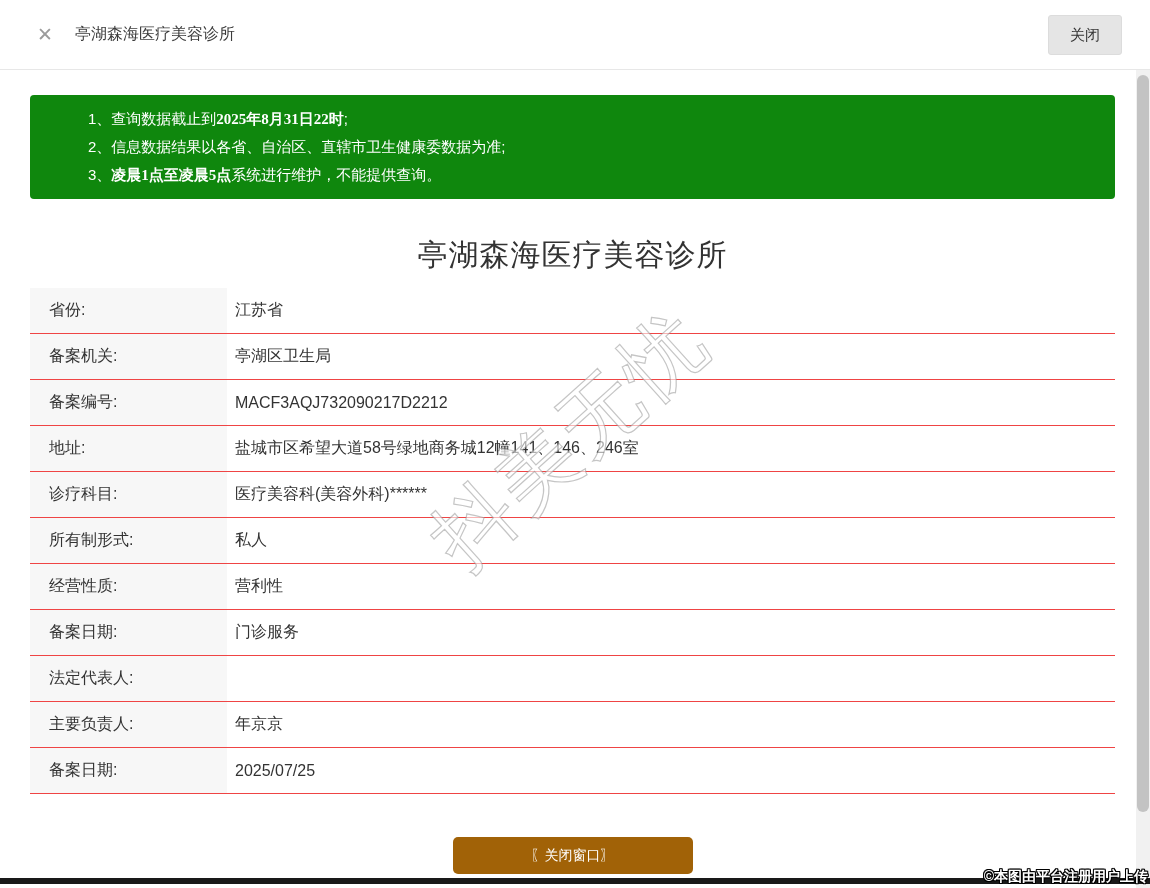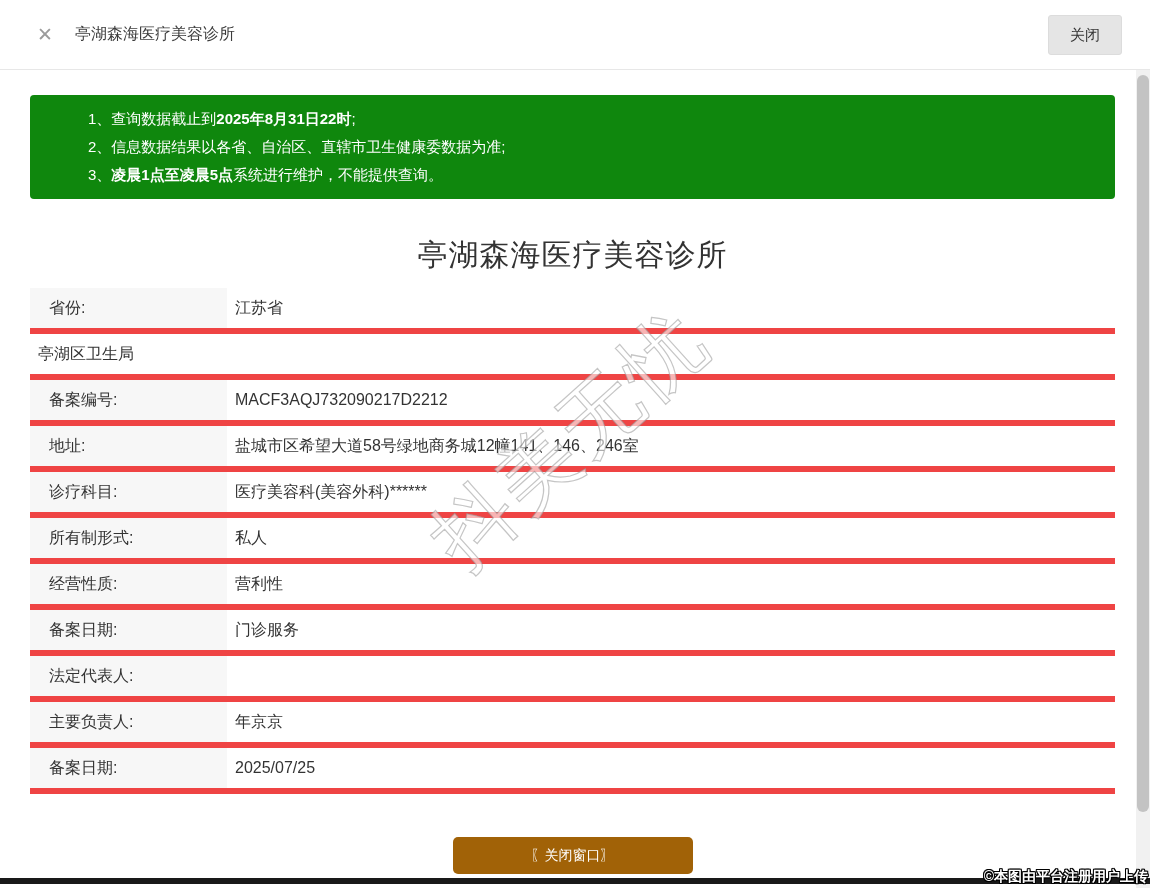--- a/index.html
+++ b/index.html
@@ -17,29 +17,29 @@
     font-size:15px; color:#333; cursor:pointer;
     font-family:"Liberation Sans","DejaVu Sans",sans-serif; }
 
   
   .content { position:relative; width:1136px; }
   .inner { width:1085px; margin-left:30px; }
 
   
   .notice { margin-top:25px; background:#0f870d; border-radius:4px;
     padding:10px 0 10px 58px; color:#fff; font-size:15px; line-height:28px; }
-  .notice b { font-weight:bold; }
+  .notice b { font-weight:bold;font-family:Liberation Serif, serif; }
 
   
   .clinic-title { margin:36px 0 12px 0; text-align:center; font-size:30px;
     color:#333; font-weight:400; letter-spacing:1px; }
 
   
   .table { width:1085px; }
-  .row { display:flex; height:46px; border-bottom:6px solid #ef4444; align-items:stretch; }
+  .row { display:flex; height:46px; border-bottom:1px solid #ef4444; align-items:stretch; }
   .cell-label { width:197px; background:#f7f7f7; display:flex; align-items:center;
     padding-left:19px; font-size:16px; color:#333; }
   .cell-value { flex:1; display:flex; align-items:center; padding-left:8px;
     font-size:16px; color:#333; }
 
   
   .btn-wrap { margin-top:43px; text-align:center; }
   .close-window-btn { width:240px; height:37px; background:#a16207; color:#fff;
     border:none; border-radius:5px; font-size:14px; cursor:pointer;
     font-family:"Liberation Sans","DejaVu Sans",sans-serif; }
@@ -85,20 +85,21 @@
       </div>
 
       <h1 class="clinic-title">亭湖森海医疗美容诊所</h1>
 
       <div class="table">
         <div class="row">
           <div class="cell-label">省份:</div>
           <div class="cell-value">江苏省</div>
         </div>
         <div class="row">
+          <div class="cell-label">备案机关:</div>
           <div class="cell-value">亭湖区卫生局</div>
         </div>
         <div class="row">
           <div class="cell-label">备案编号:</div>
           <div class="cell-value">MACF3AQJ732090217D2212</div>
         </div>
         <div class="row">
           <div class="cell-label">地址:</div>
           <div class="cell-value">盐城市区希望大道58号绿地商务城12幢141、146、246室</div>
         </div>

